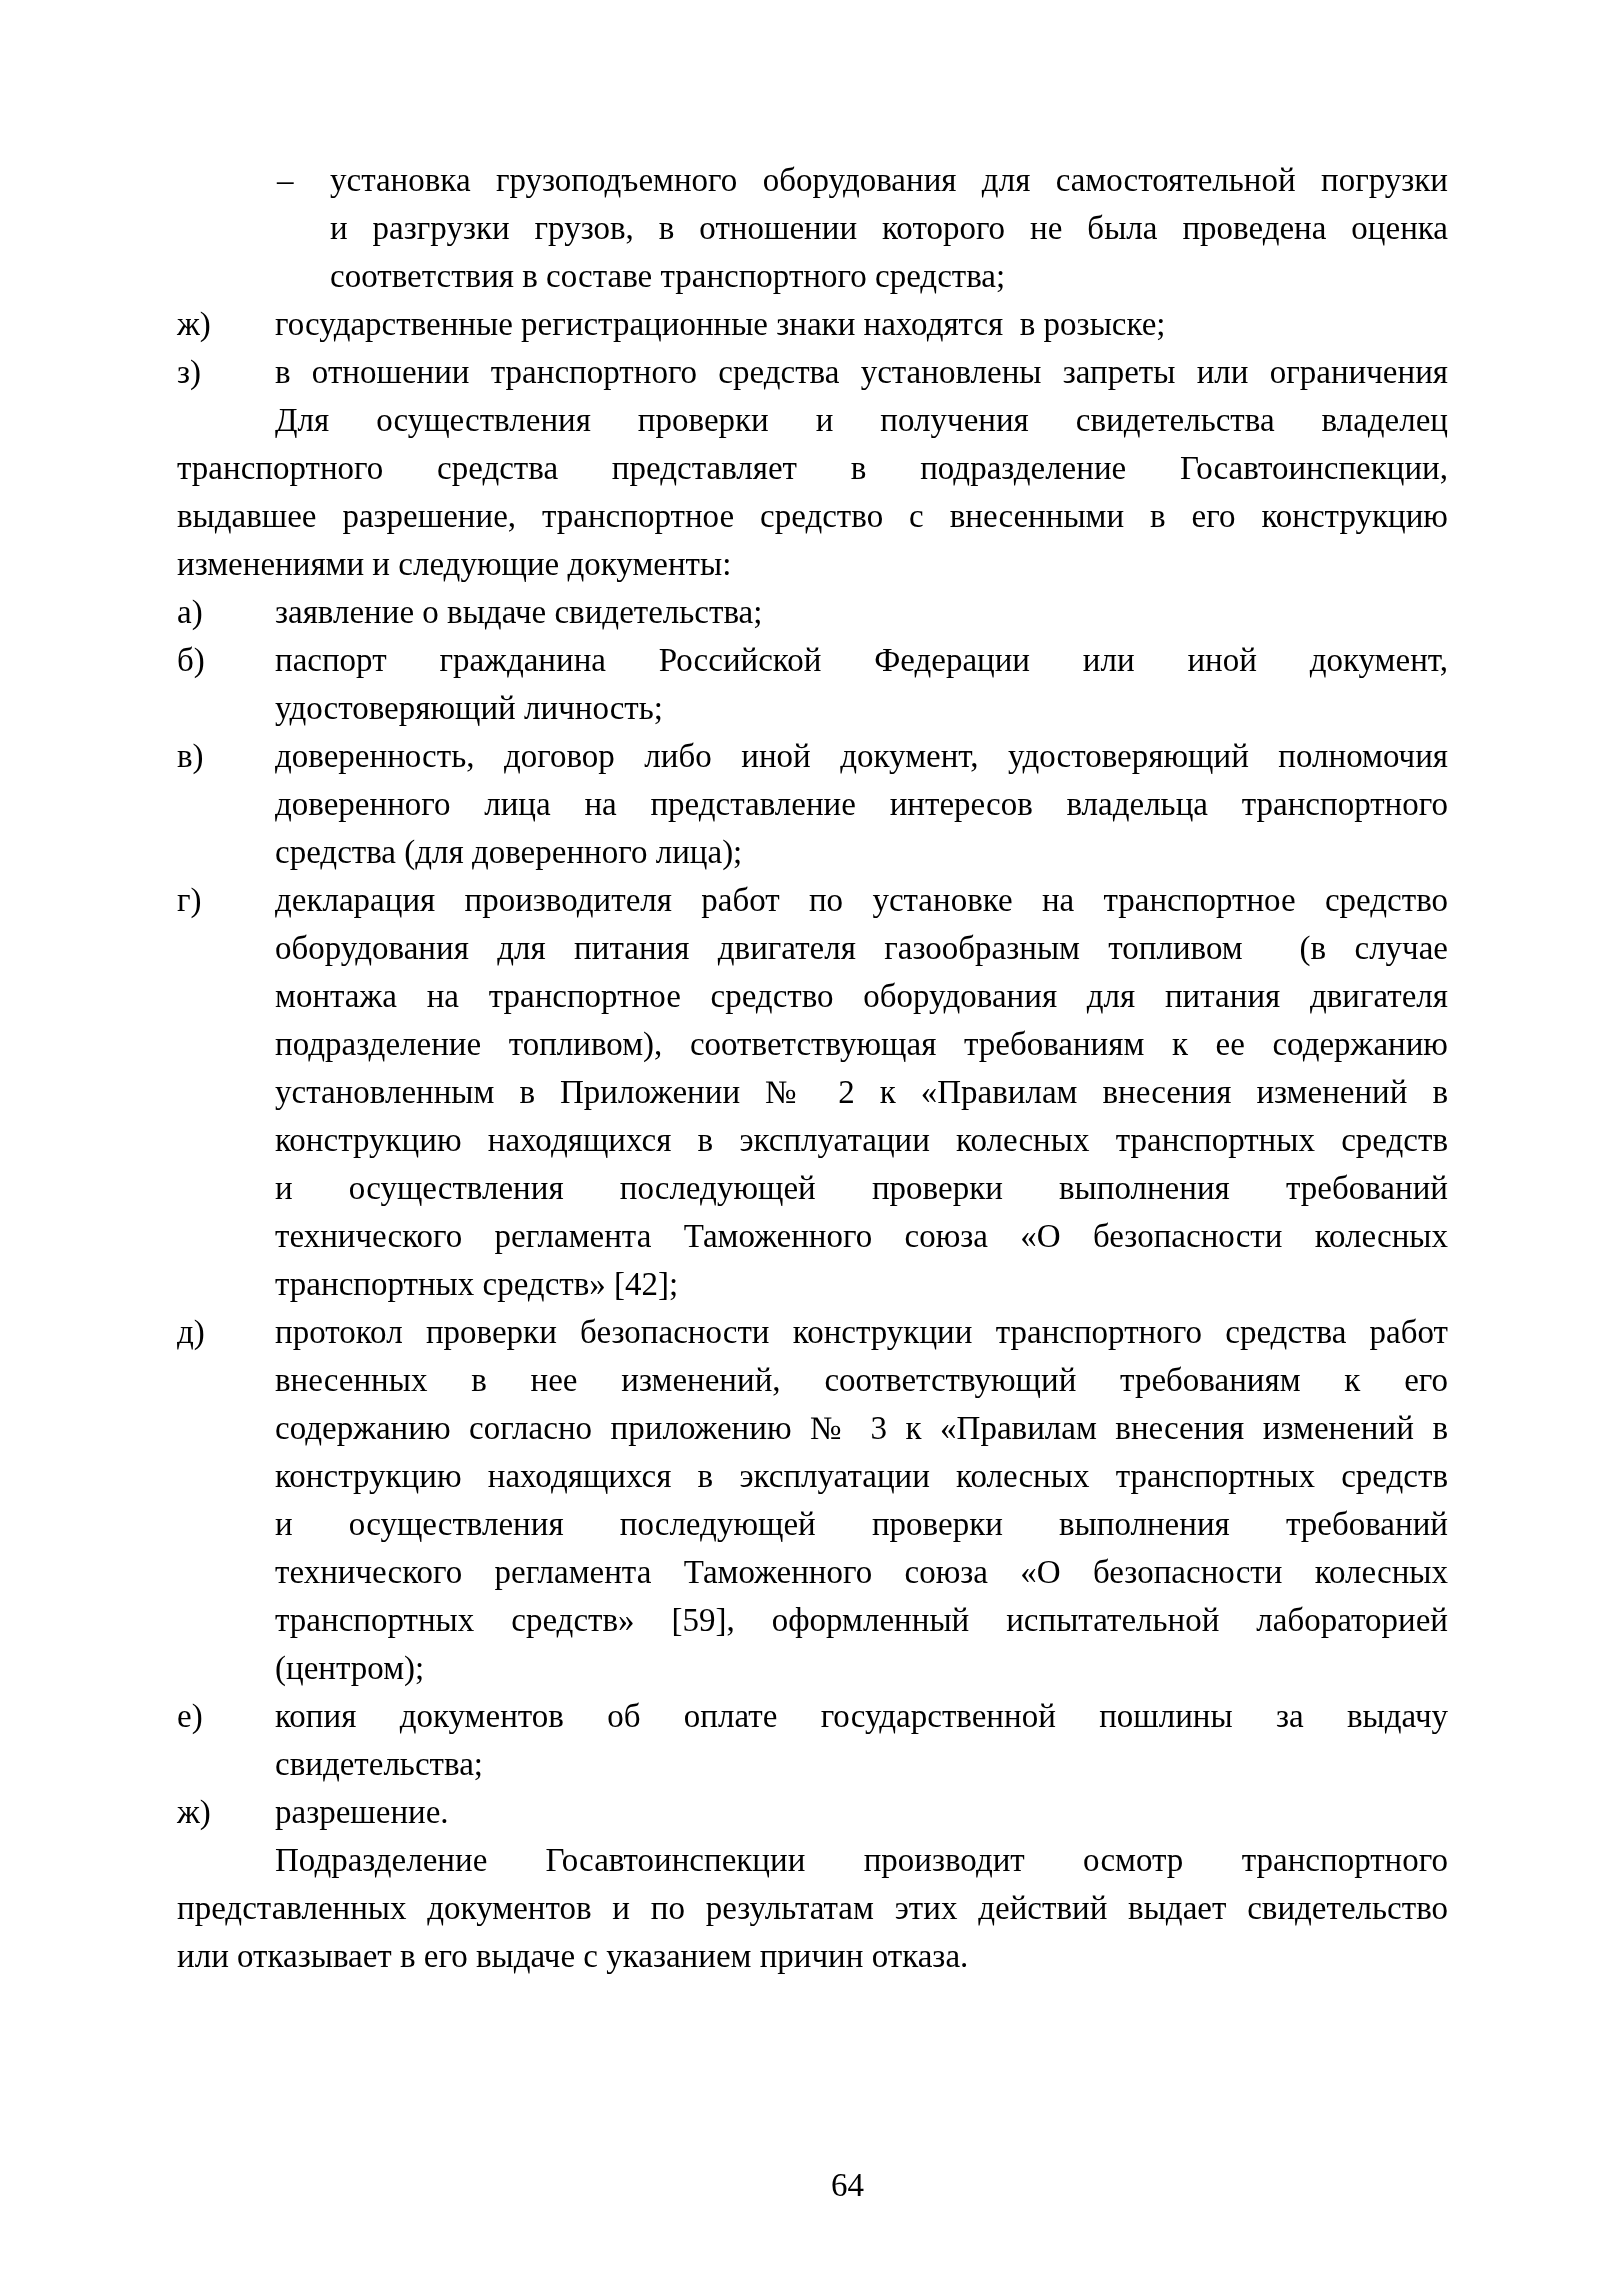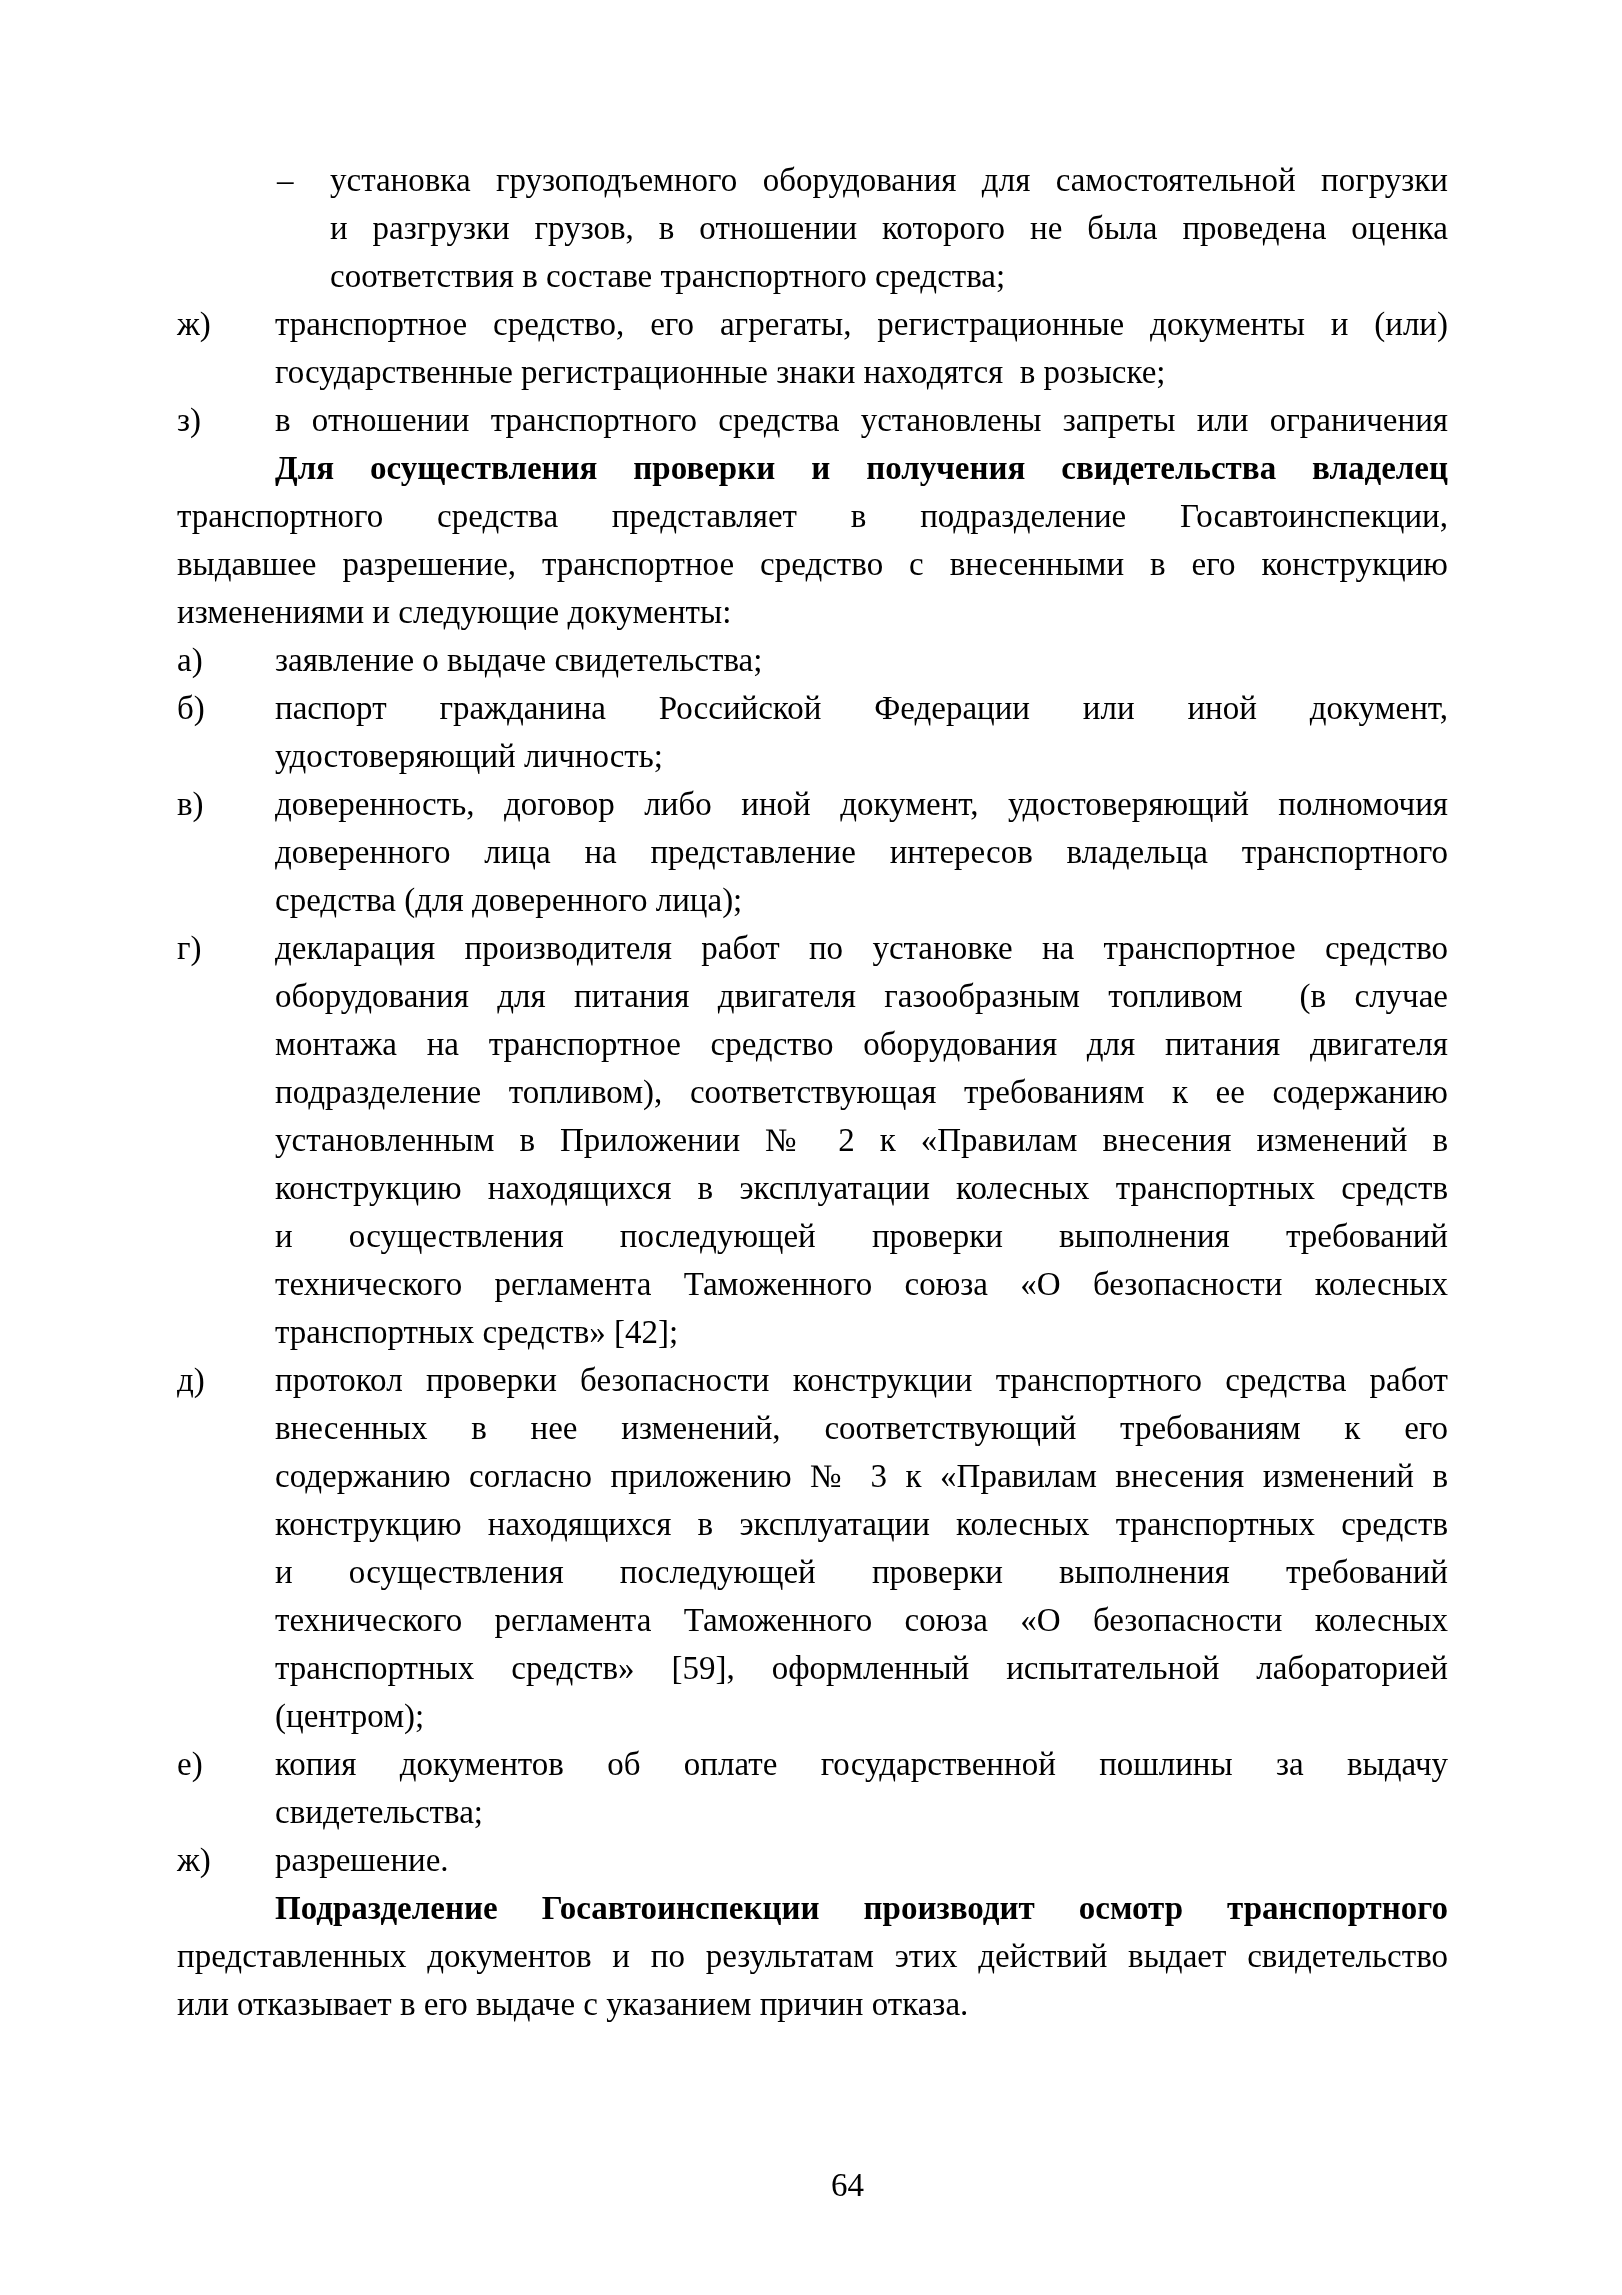--- a/index.html
+++ b/index.html
@@ -26,21 +26,21 @@
   .item.dash { padding-left: 153px; }
   .item .label {
     position: absolute;
     top: 0;
     left: 0;
     text-align: left;
   }
   .item.dash .label { left: 100px; }
   .line { text-align: justify; text-align-last: justify; }
   .line.lastline { text-align-last: left; }
-  .item.para .line.firstline { padding-left: 98px; font-weight: bold; }
+  .item.para .line.firstline { padding-left: 98px; }
   .pagenum {
     position: absolute;
     top: 2161px;
     left: 0;
     width: 100%;
     text-align: center;
     margin-left: 36px;
   }
 </style>
 </head>
@@ -49,21 +49,20 @@
 <div class="page">
   <div class="content">
       <div class="item dash">
         <span class="label">–</span>
         <div class="line firstline">установка грузоподъемного оборудования для самостоятельной погрузки</div>
         <div class="line">и разгрузки грузов, в отношении которого не была проведена оценка</div>
         <div class="line lastline">соответствия в составе транспортного средства;</div>
       </div>
       <div class="item list">
         <span class="label">ж)</span>
-        <div class="line firstline">транспортное средство, его агрегаты, регистрационные документы и (или)</div>
         <div class="line lastline">государственные регистрационные знаки находятся&nbsp; в розыске;</div>
       </div>
       <div class="item list">
         <span class="label">з)</span>
         <div class="line firstline">в отношении транспортного средства установлены запреты или ограничения</div>
       </div>
       <div class="item para">
         <div class="line firstline">Для осуществления проверки и получения свидетельства владелец</div>
         <div class="line">транспортного средства представляет в подразделение Госавтоинспекции,</div>
         <div class="line">выдавшее разрешение, транспортное средство с внесенными в его конструкцию</div>

